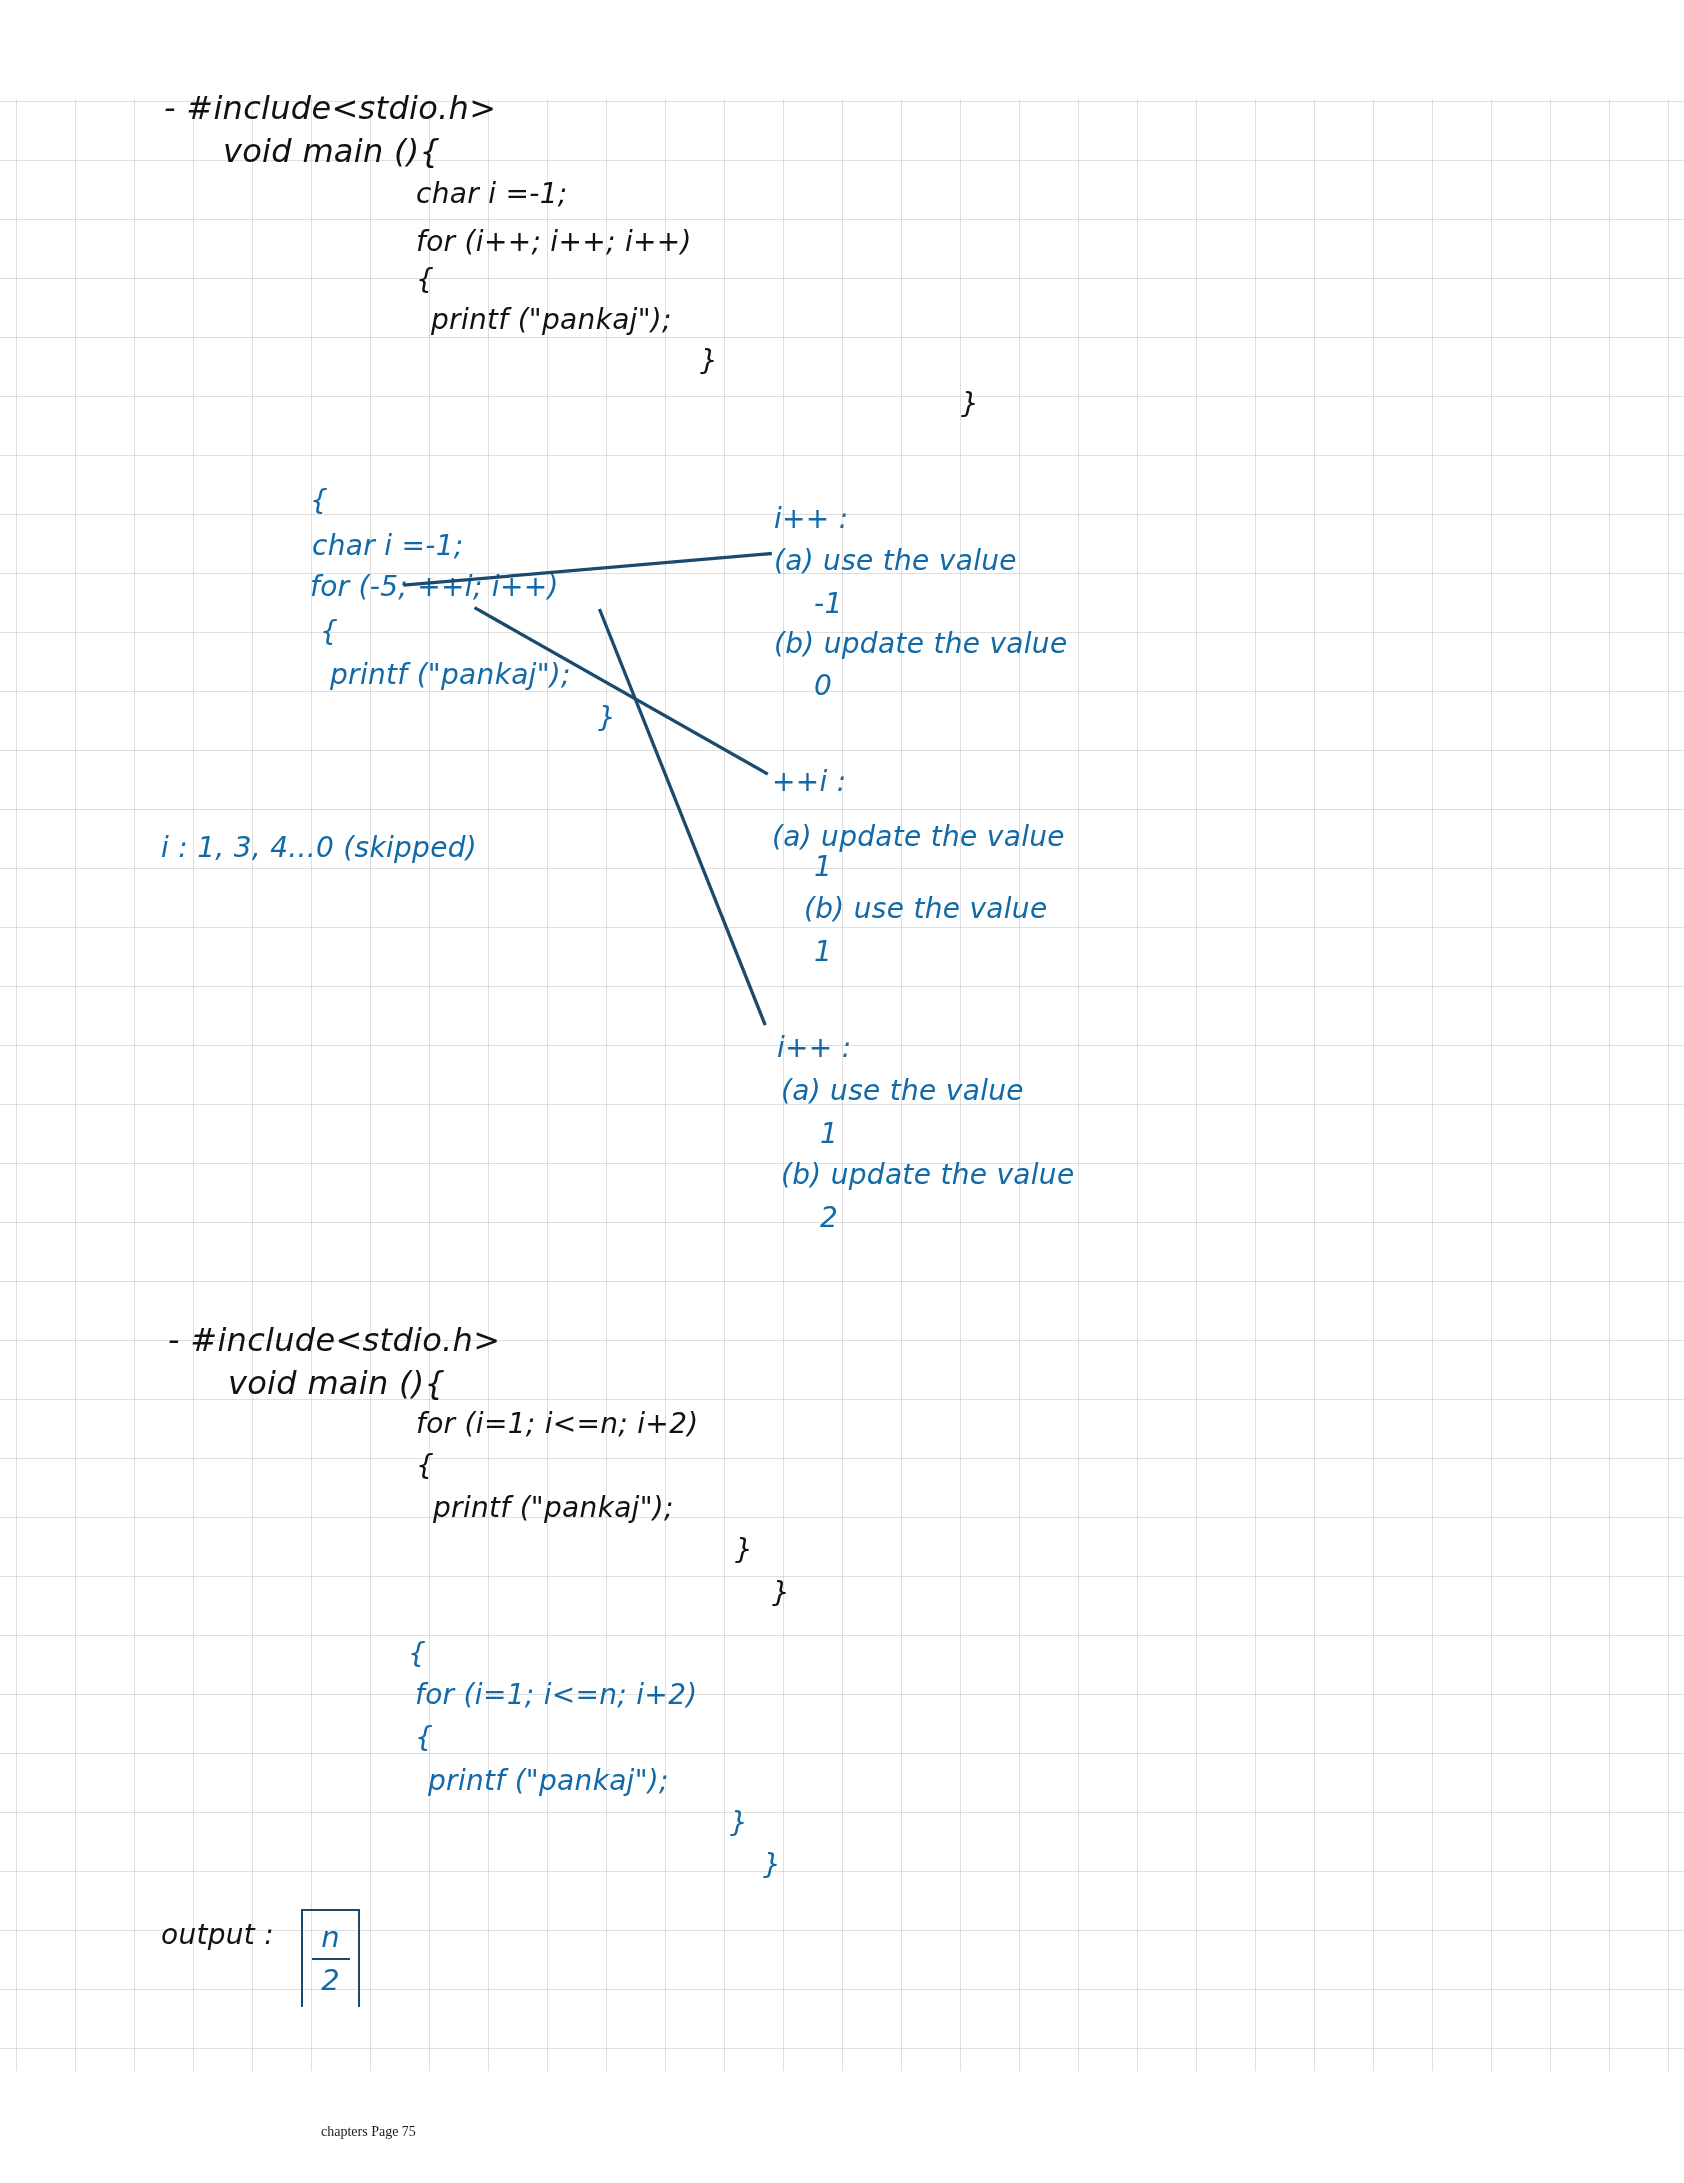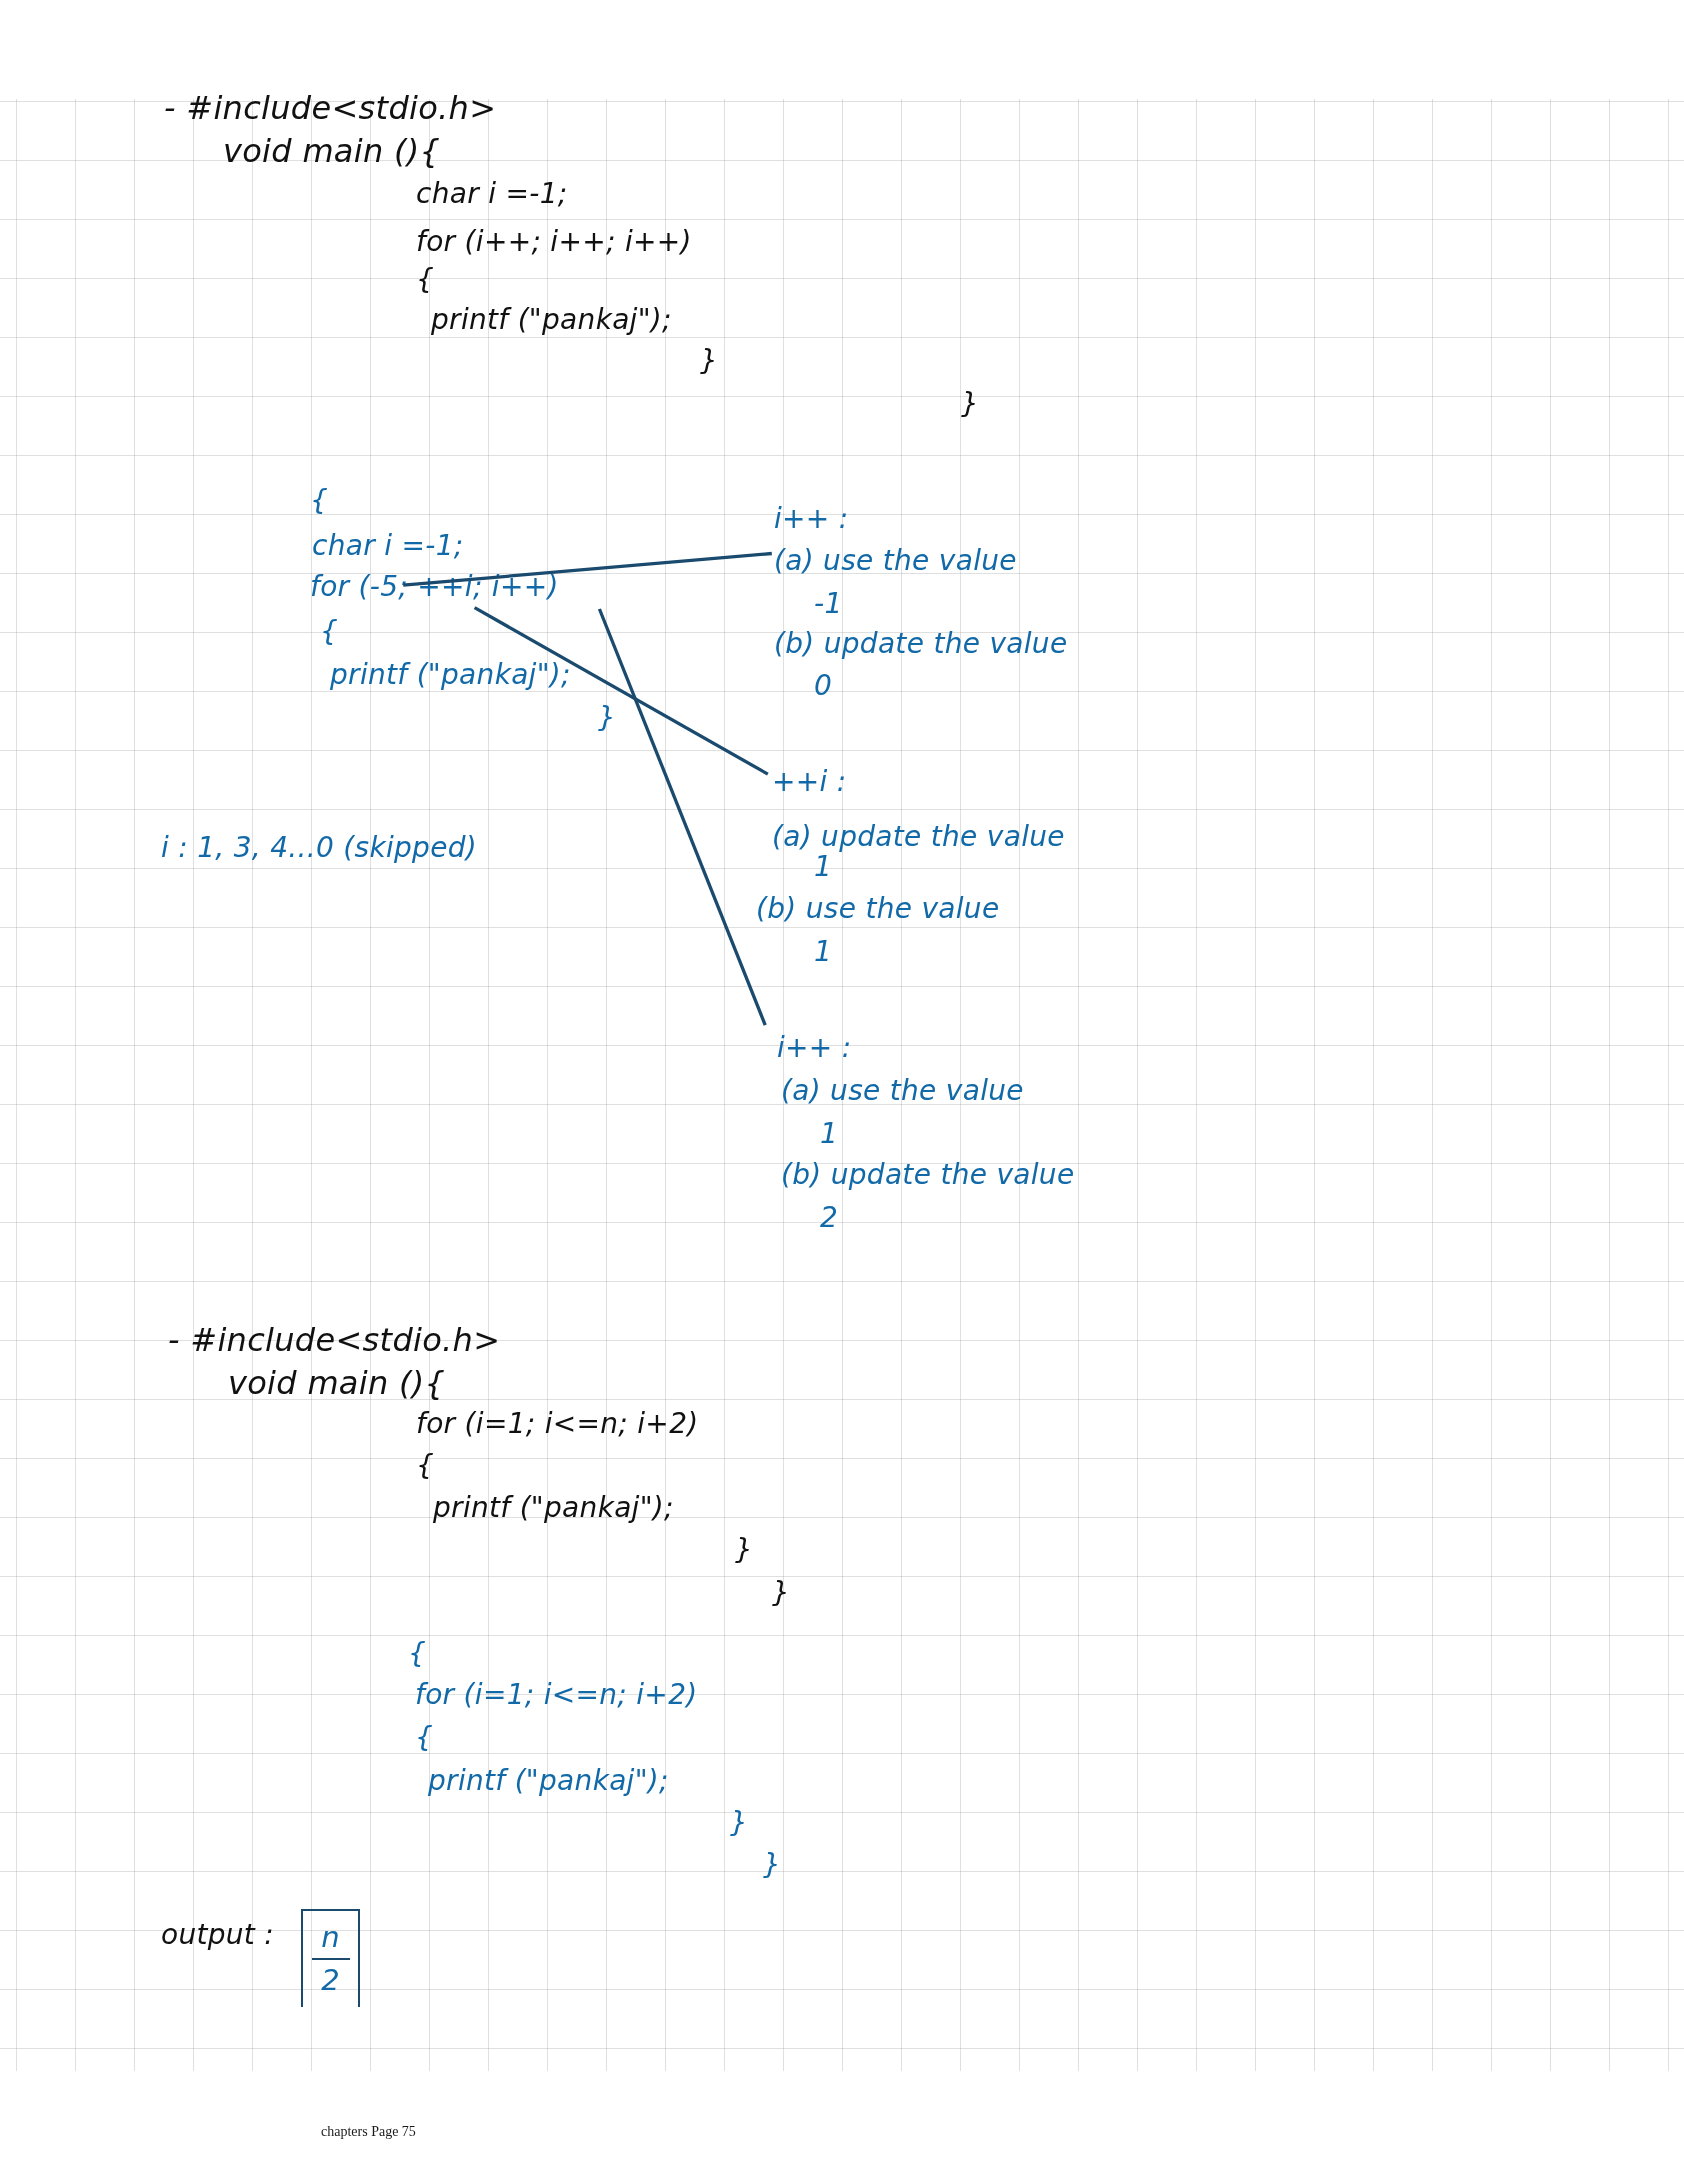--- a/index.html
+++ b/index.html
@@ -110,21 +110,21 @@
   <div class="ln blu" style="left:774px;top:547px;">(a) use the value</div>
   <div class="ln blu" style="left:814px;top:590px;">-1</div>
   <div class="ln blu" style="left:774px;top:630px;">(b) update the value</div>
   <div class="ln blu" style="left:814px;top:672px;">0</div>
 </div>
 
 <div class="layer">
   <div class="ln blu" style="left:772px;top:768px;">++i :</div>
   <div class="ln blu" style="left:772px;top:811px;margin-top:12px;">(a) update the value</div>
   <div class="ln blu" style="left:814px;top:853px;">1</div>
-  <div class="ln blu" style="left:756px;top:895px;">(b) use the value</div>
+  <div class="ln blu" style="left:804px;top:895px;">(b) use the value</div>
   <div class="ln blu" style="left:814px;top:938px;">1</div>
 </div>
 
 <div class="layer">
   <div class="ln blu" style="left:777px;top:1034px;">i++ :</div>
   <div class="ln blu" style="left:781px;top:1077px;">(a) use the value</div>
   <div class="ln blu" style="left:820px;top:1120px;">1</div>
   <div class="ln blu" style="left:781px;top:1161px;">(b) update the value</div>
   <div class="ln blu" style="left:820px;top:1204px;">2</div>
 </div>

